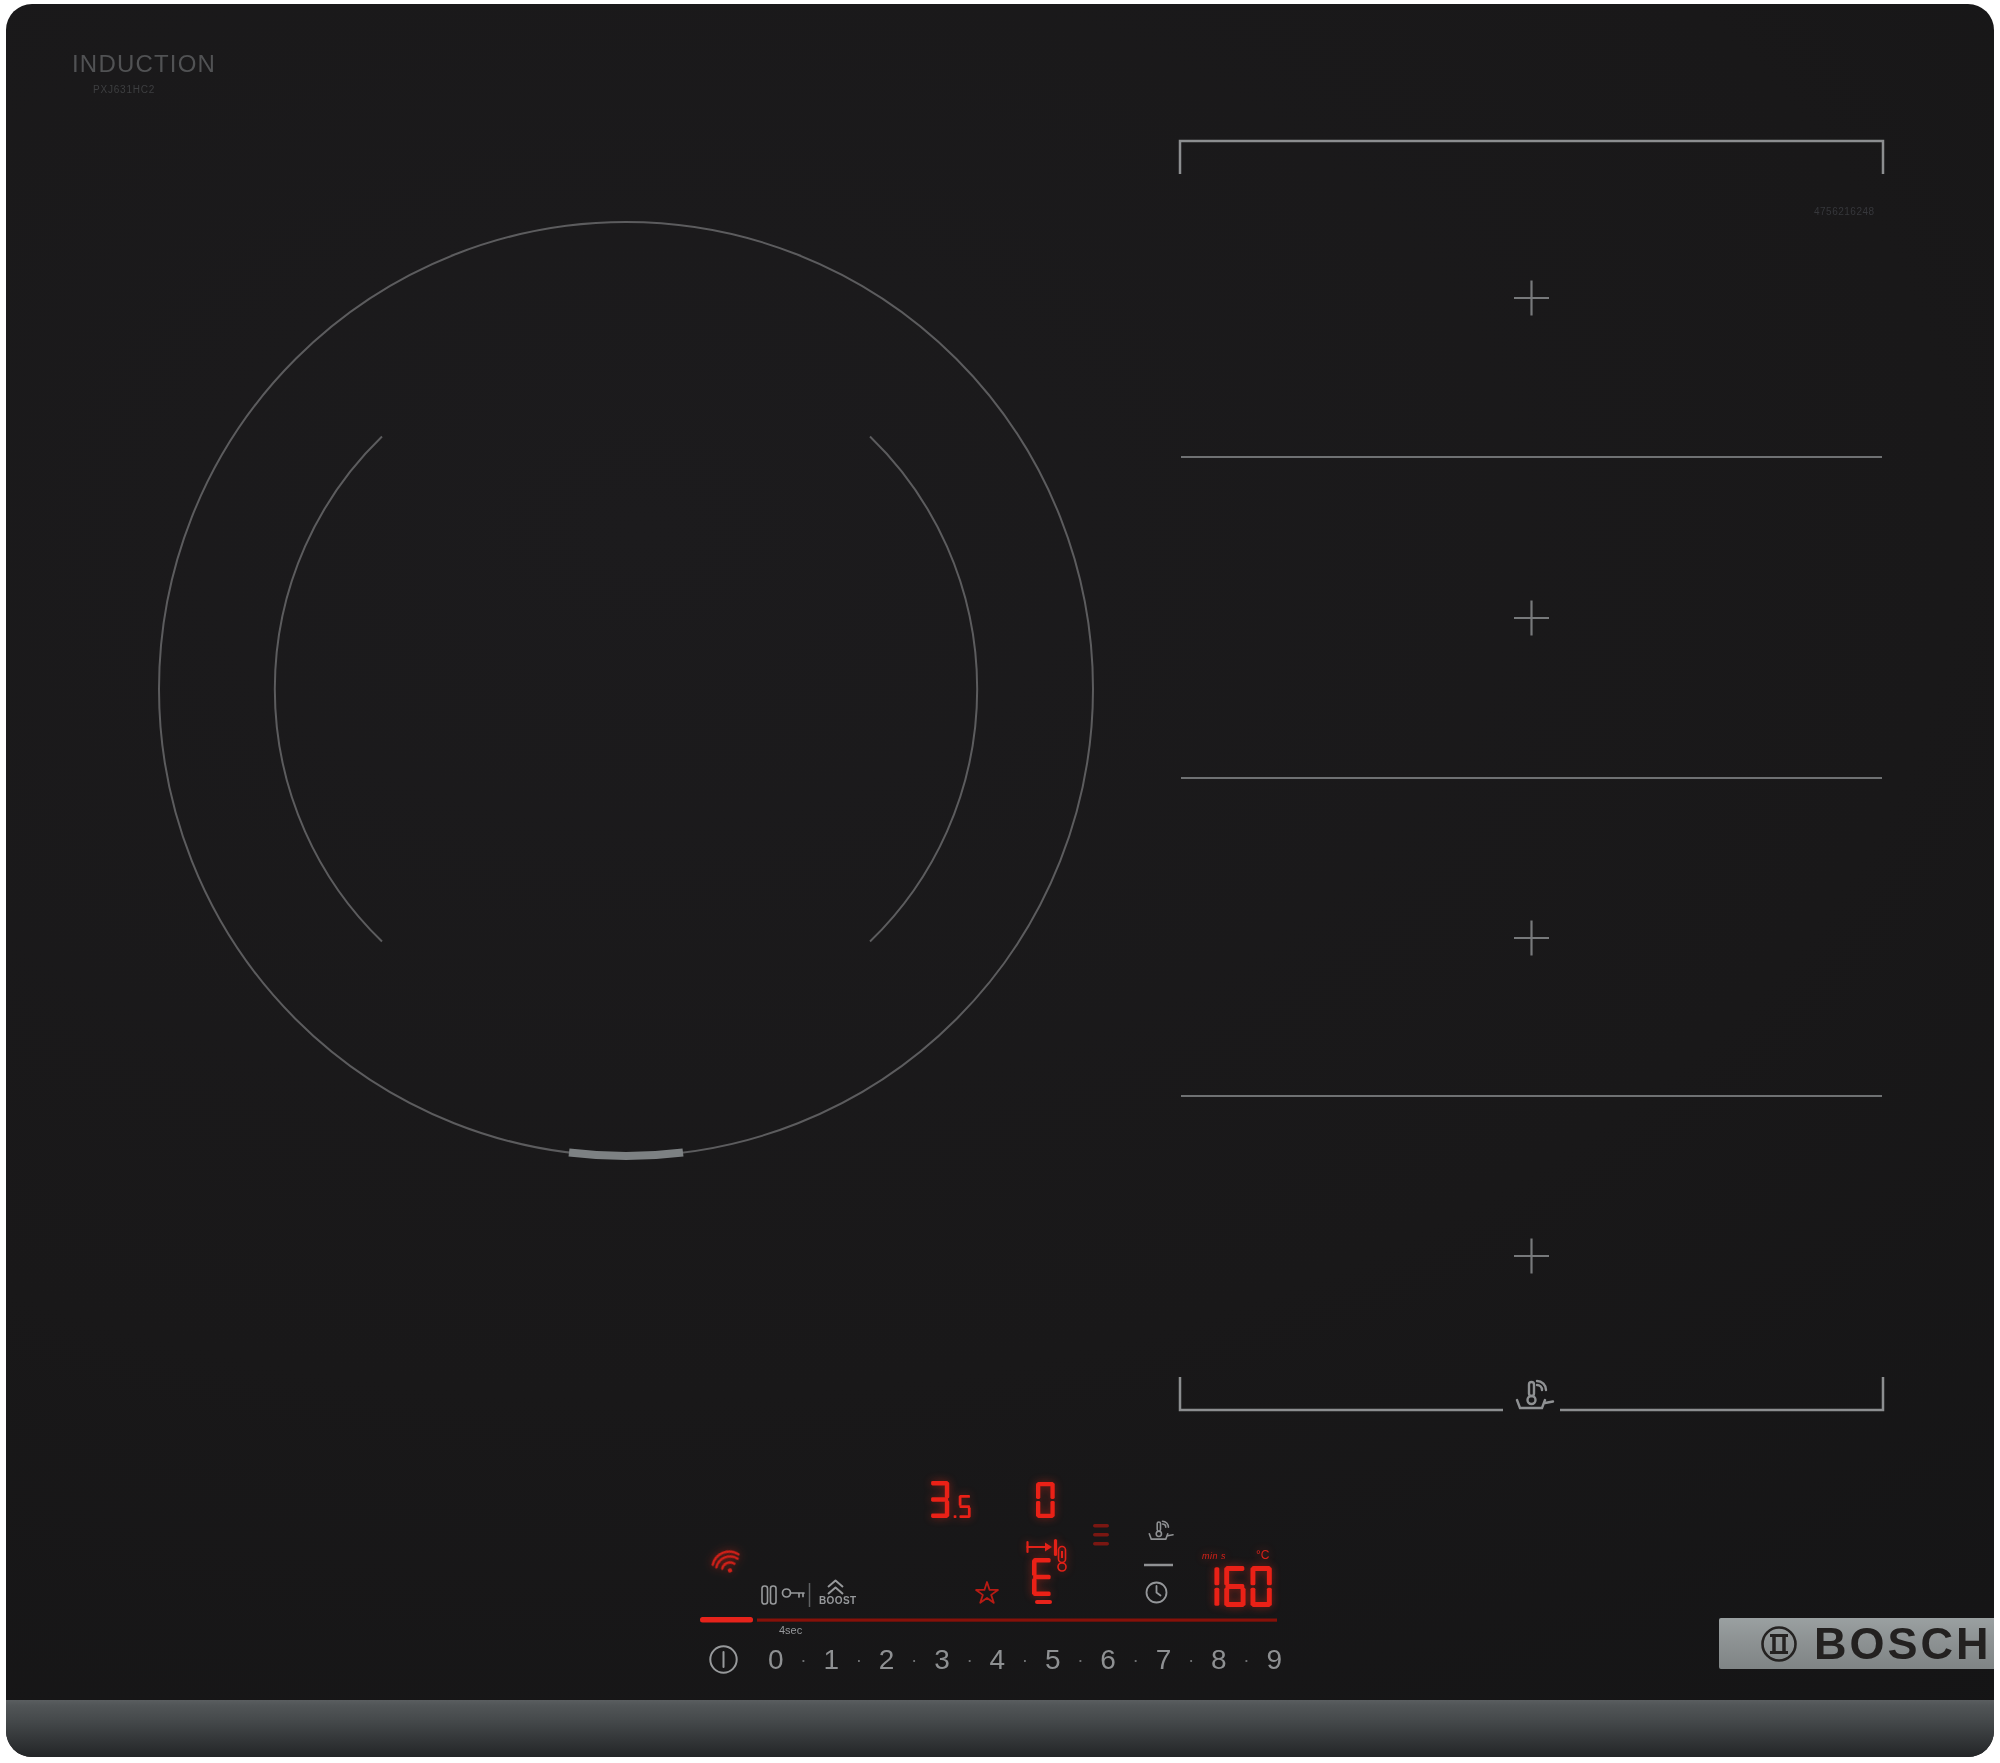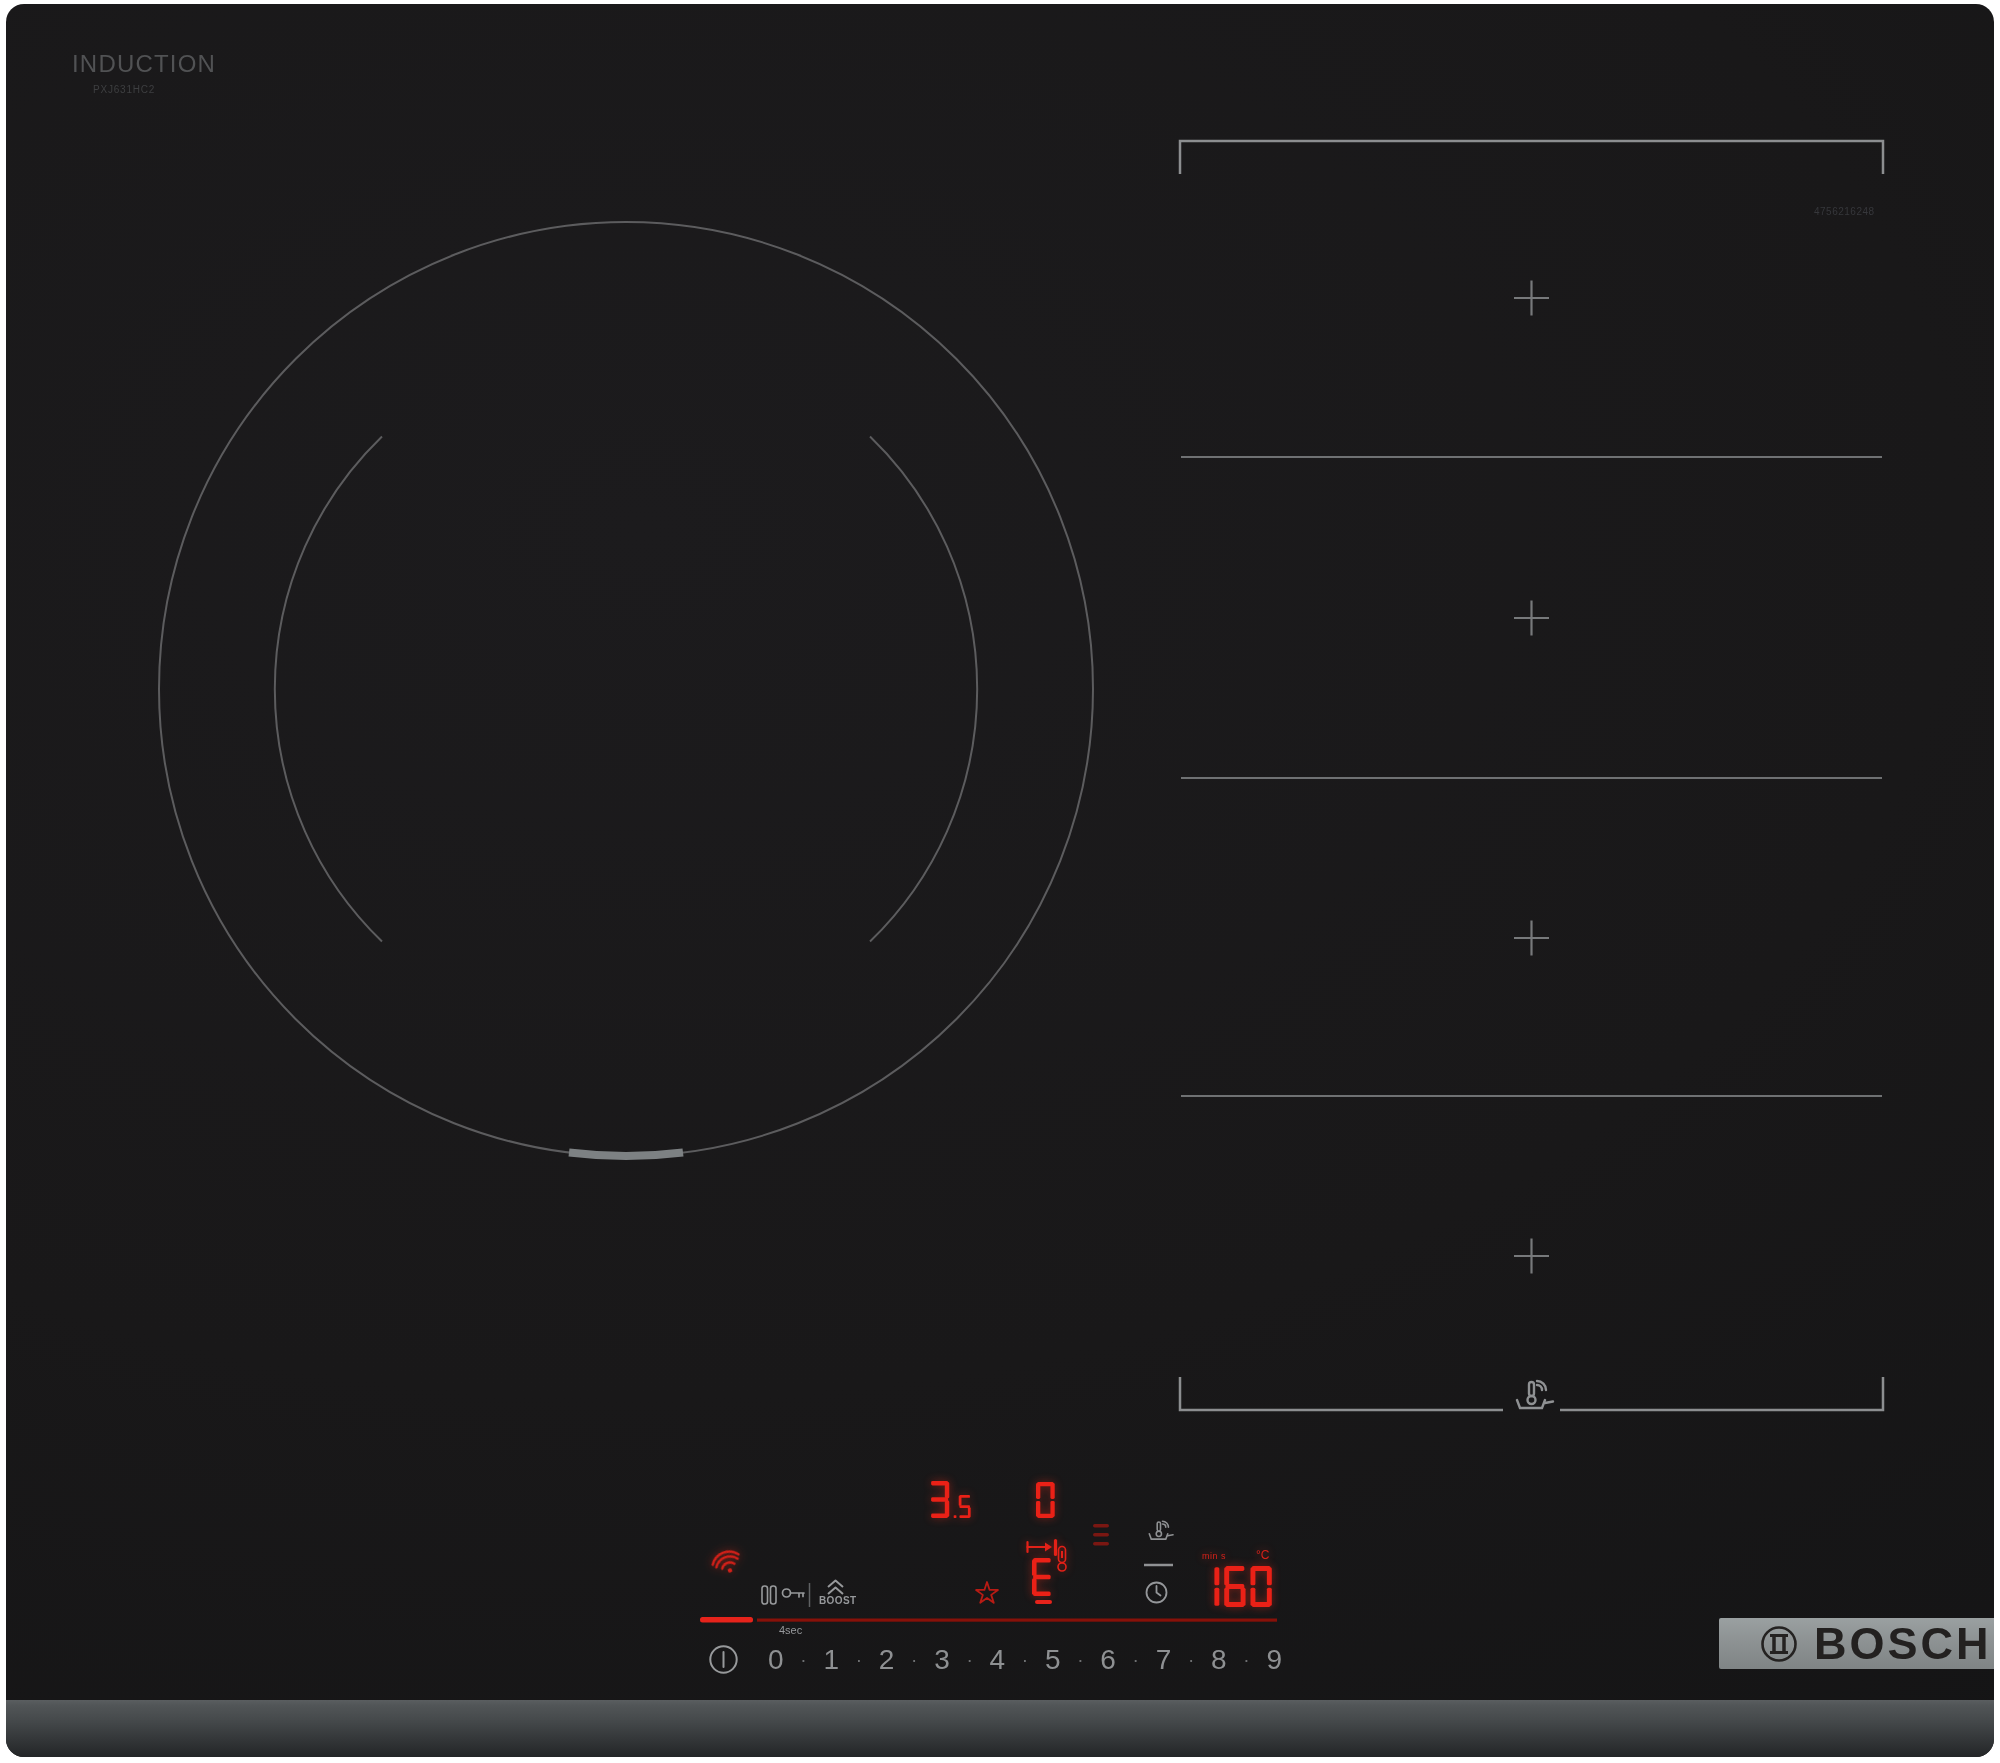--- a/index.html
+++ b/index.html
@@ -1,17 +1,17 @@
 <!DOCTYPE html>
 <html><head>
 <meta charset="utf-8">
 <style>
   html,body{margin:0;padding:0;background:#ffffff;font-family:"Liberation Sans",sans-serif;}
   .stage{position:relative;width:2000px;height:1763px;background:#ffffff;overflow:hidden;}
-  .hob{position:absolute;left:6px;top:4px;width:1988px;height:1753px;border-radius:18px;overflow:hidden;
+  .hob{position:absolute;left:6px;top:4px;width:1988px;height:1753px;border-radius:26px;overflow:hidden;
        background:radial-gradient(120% 90% at 32% 30%, #1c1b1d 0%, #191819 55%, #141415 100%);}
   .abs{position:absolute;}
   .lineart{position:absolute;left:0;top:0;width:1988px;height:1753px;}
   .induction{font-size:24px;letter-spacing:1.2px;color:#515254;}
   .model{font-size:10px;letter-spacing:.8px;color:#3e3f41;margin-left:20px;}
   .refnum{font-size:10px;letter-spacing:.5px;color:#36373b;}
   .keylabel{font-size:11px;color:#96989b;}
   .boostlabel{font-size:10px;font-weight:bold;letter-spacing:.4px;color:#96989b;text-align:right;}
   .mins{font-size:9px;color:#d6221a;letter-spacing:.5px;}
   .degc{font-size:12px;color:#d6221a;}
@@ -113,21 +113,21 @@
 
       <rect x="694" y="1613" width="53" height="5.5" rx="2.5" fill="#e6231b"></rect>
       <rect x="751" y="1614.5" width="520" height="3.2" fill="#871109"></rect>
     </svg>
 
     <div class="abs induction" style="left:66px;top:46px;">INDUCTION</div>
     <div class="abs model" style="left:67px;top:80px;">PXJ631HC2</div>
     <div class="abs refnum" style="left:1808px;top:202px;">4756216248</div>
     <div class="abs keylabel" style="left:773px;top:1592px;margin-top:28px;">4sec</div>
     <div class="abs boostlabel" style="left:813px;top:1591px;">BOOST</div>
-    <div class="abs mins glow" style="left:1196px;top:1547px;">min s</div>
+    <div class="abs mins glow" style="left:1196px;top:1547px;font-style:italic;">min s</div>
     <div class="abs degc glow" style="left:1250px;top:1544px;">°C</div>
 
     <div class="abs glow" style="left:924px;top:1477px;" id="disp-left"><svg width="44" height="37">
           <g transform="translate(0,0) scale(0.37)">
             <rect x="3" y="0" width="46" height="12" rx="4" fill="#ea2117"></rect>
             <rect x="40" y="3" width="12" height="44" rx="4" fill="#ea2117"></rect>
             <rect x="3" y="44" width="46" height="12" rx="4" fill="#ea2117"></rect>
             <rect x="40" y="53" width="12" height="44" rx="4" fill="#ea2117"></rect>
             <rect x="3" y="88" width="46" height="12" rx="4" fill="#ea2117"></rect>
           </g>

